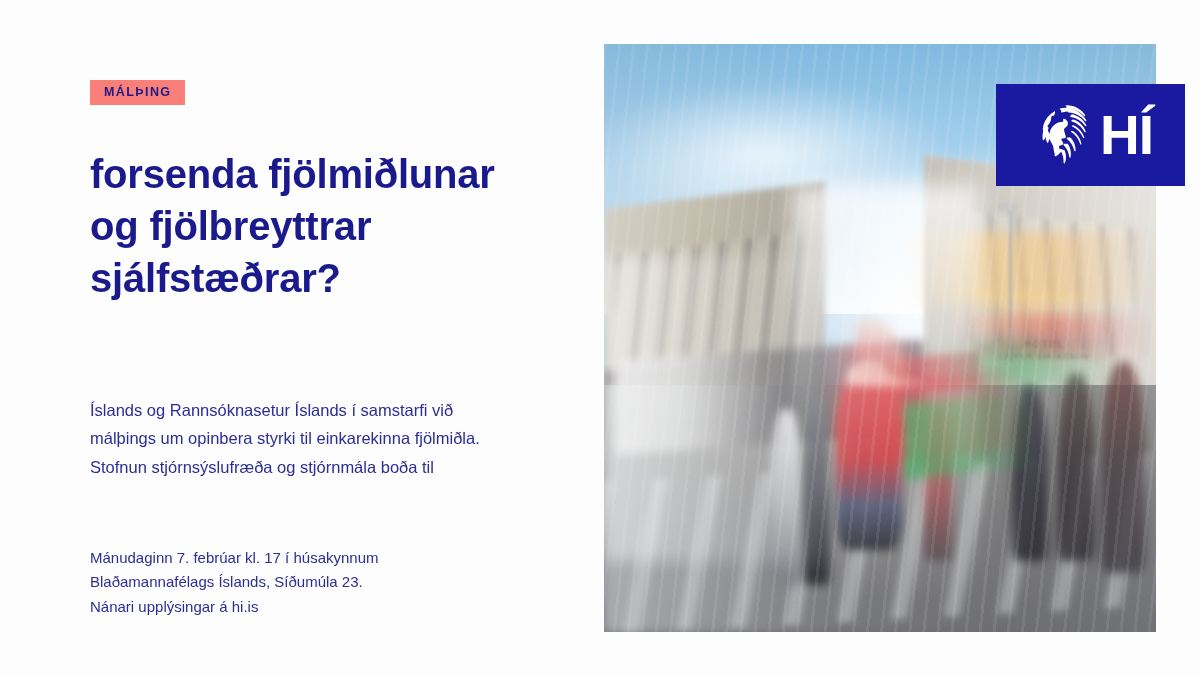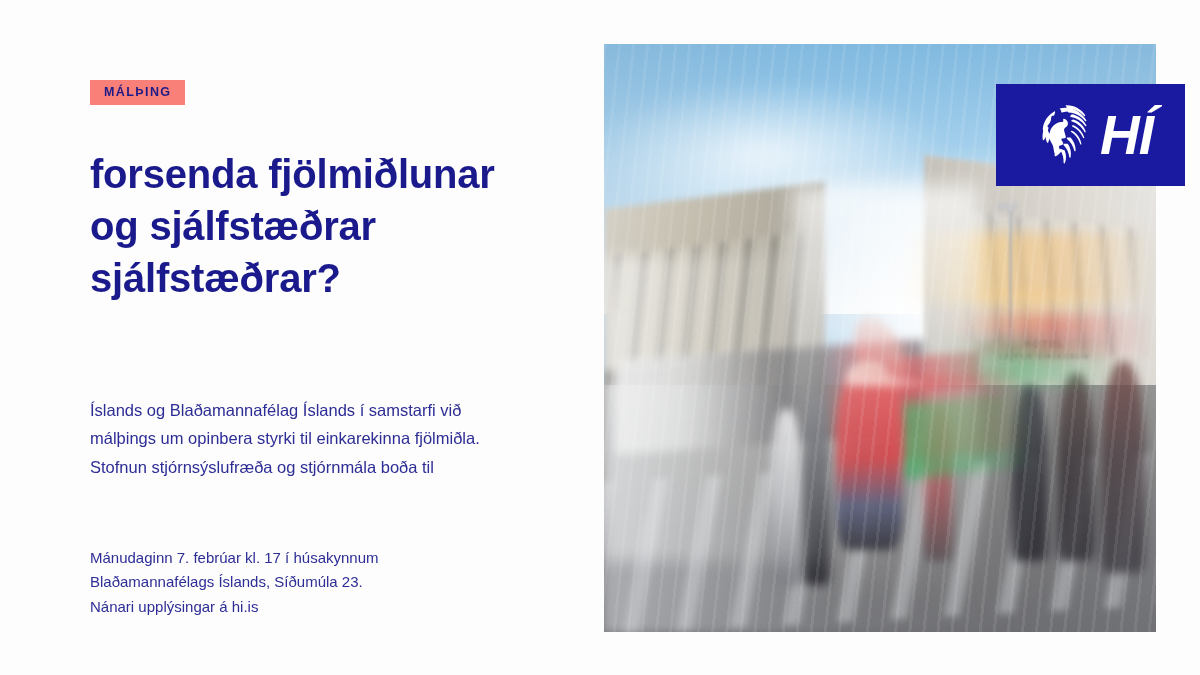--- a/index.html
+++ b/index.html
@@ -308,40 +308,39 @@
     padding-left:4px;
   }
   .hi-mark { width:58px; height:64px; flex:0 0 auto; }
   .hi-text {
     color:#ffffff;
     font-size:55px;
     font-weight:700;
     line-height:1;
     letter-spacing:-1px;
     font-family:"Liberation Sans", sans-serif;
-    font-style:italic;
   }
 </style>
 </head>
 <body>
 
 <div class="poster">
 
   <div class="content">
 
     <div class="badge">MÁLÞING</div>
 
     <div class="headline">
       <span class="ln">forsenda fjölmiðlunar</span>
-      <span class="ln">og sjálfstæðrar</span>
+      <span class="ln">og fjölbreyttrar</span>
       <span class="ln">sjálfstæðrar?</span>
     </div>
 
     <div class="body-copy">
-      <span class="ln">Íslands og Blaðamannafélag Íslands í samstarfi við</span>
+      <span class="ln">Íslands og Rannsóknasetur Íslands í samstarfi við</span>
       <span class="ln">málþings um opinbera styrki til einkarekinna fjölmiðla.</span>
       <span class="ln">Stofnun stjórnsýslufræða og stjórnmála boða til</span>
     </div>
 
     <div class="event-details">
       <span class="ln">Mánudaginn 7. febrúar kl. 17 í húsakynnum</span>
       <span class="ln">Blaðamannafélags Íslands, Síðumúla 23.</span>
       <span class="ln">Nánari upplýsingar á hi.is</span>
     </div>
 

